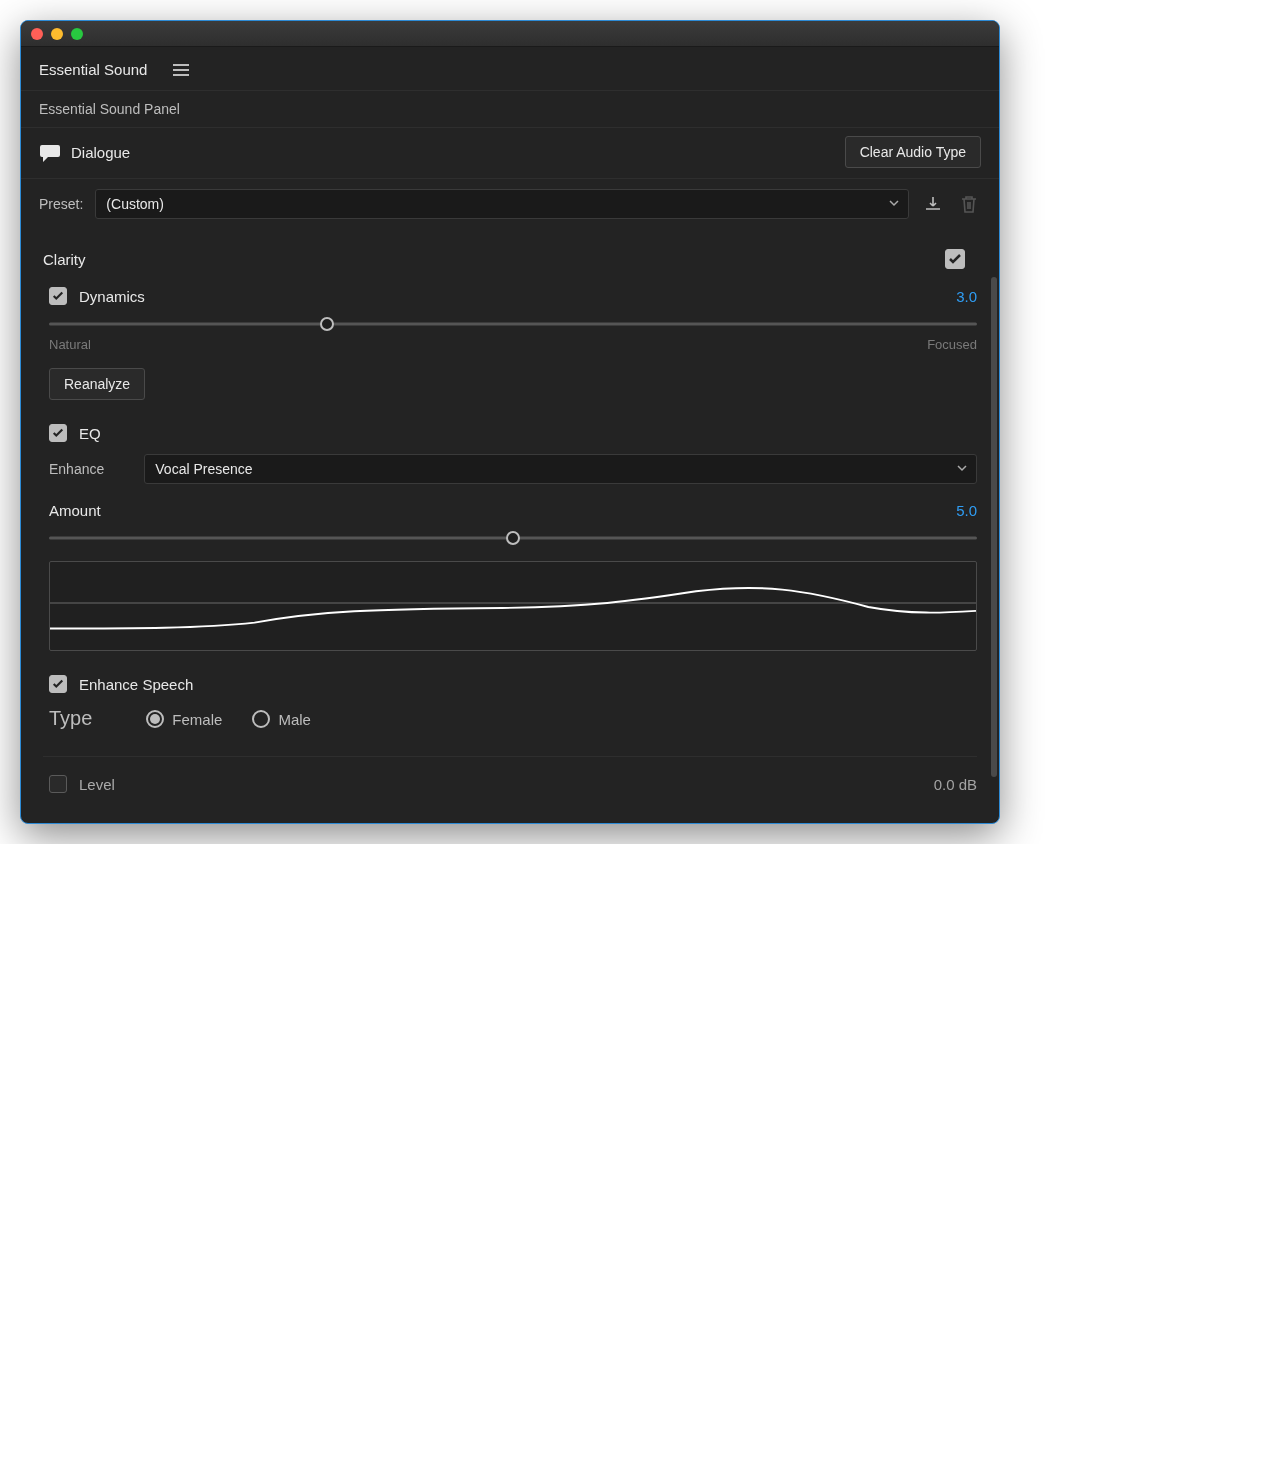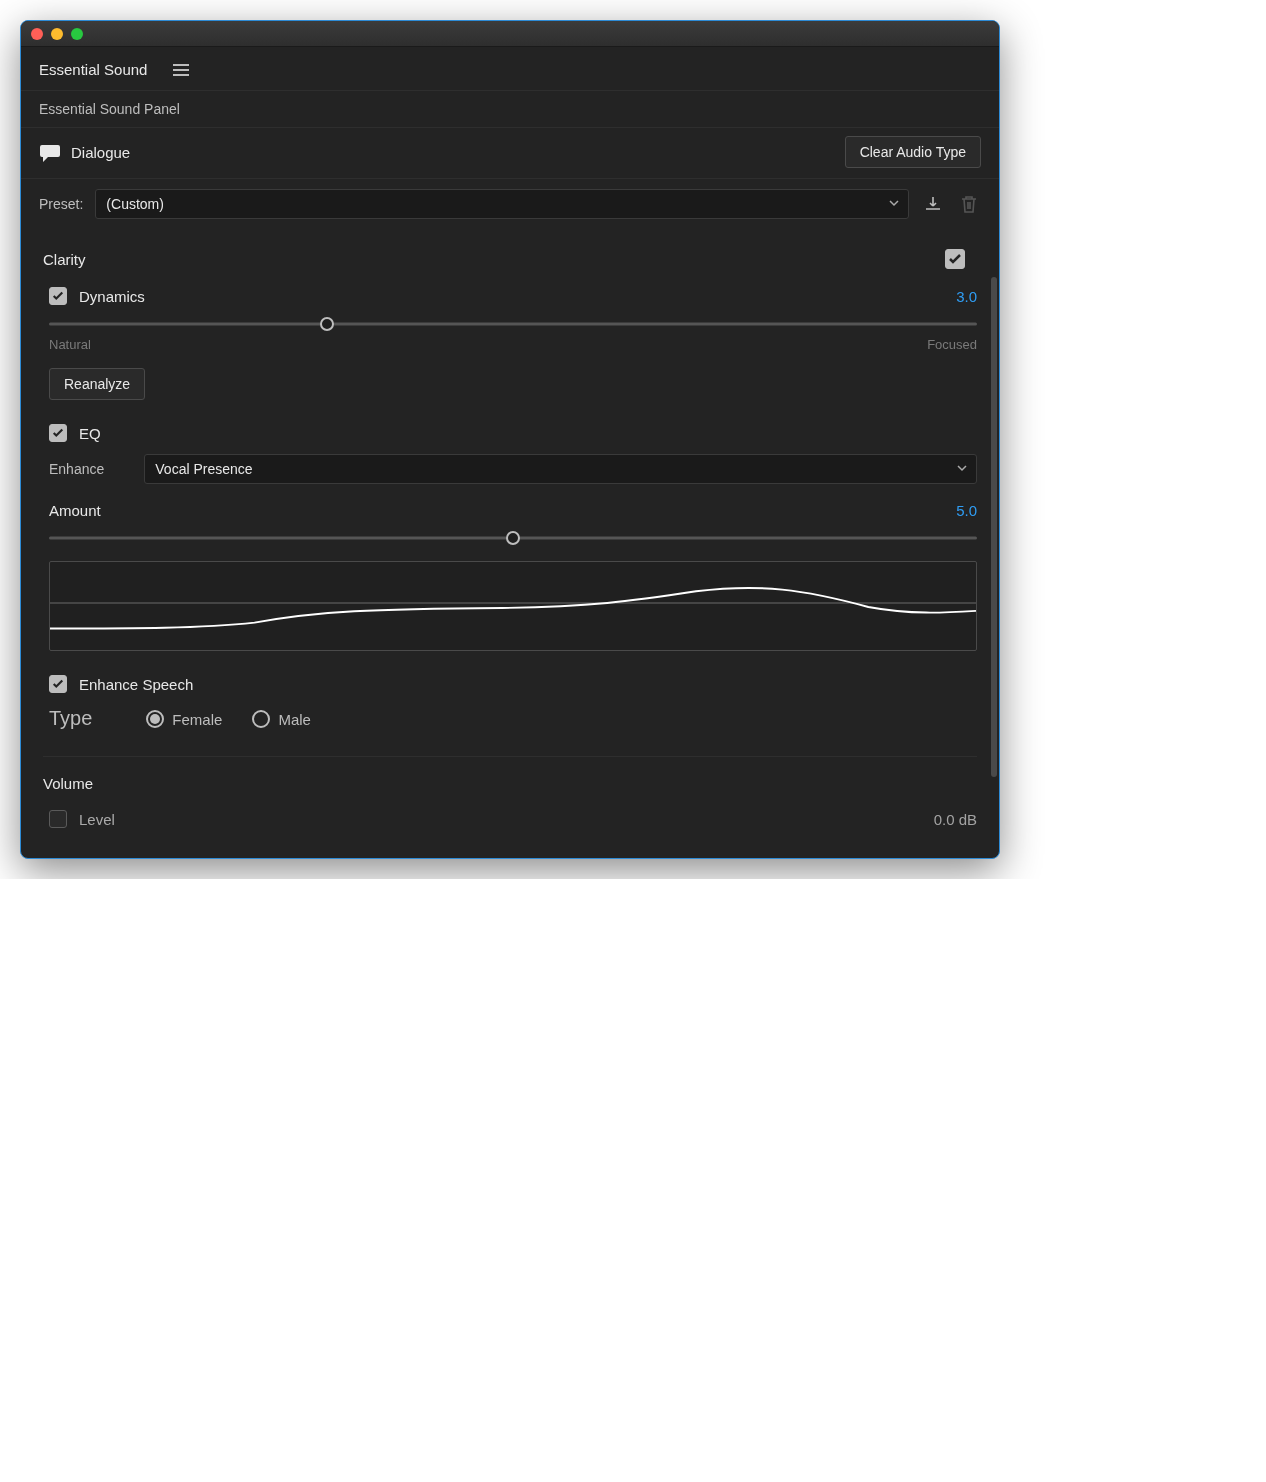--- a/index.html
+++ b/index.html
@@ -403,23 +403,20 @@
             <span class="dot"></span>
             <span>Male</span>
           </label>
         </div>
       </div>
     </div>
 
     <div class="section-divider"></div>
 
     <div class="section" style="padding-bottom:30px">
-      <div class="sec-head" style="margin-bottom:18px">
-        <span class="sec-title">Volume</span>
-      </div>
       <div class="inset">
         <div class="row">
           <span class="check">
             
           </span>
           <span class="param-label muted">Level</span>
           <span class="value muted">0.0 dB</span>
         </div>
       </div>
     </div>

